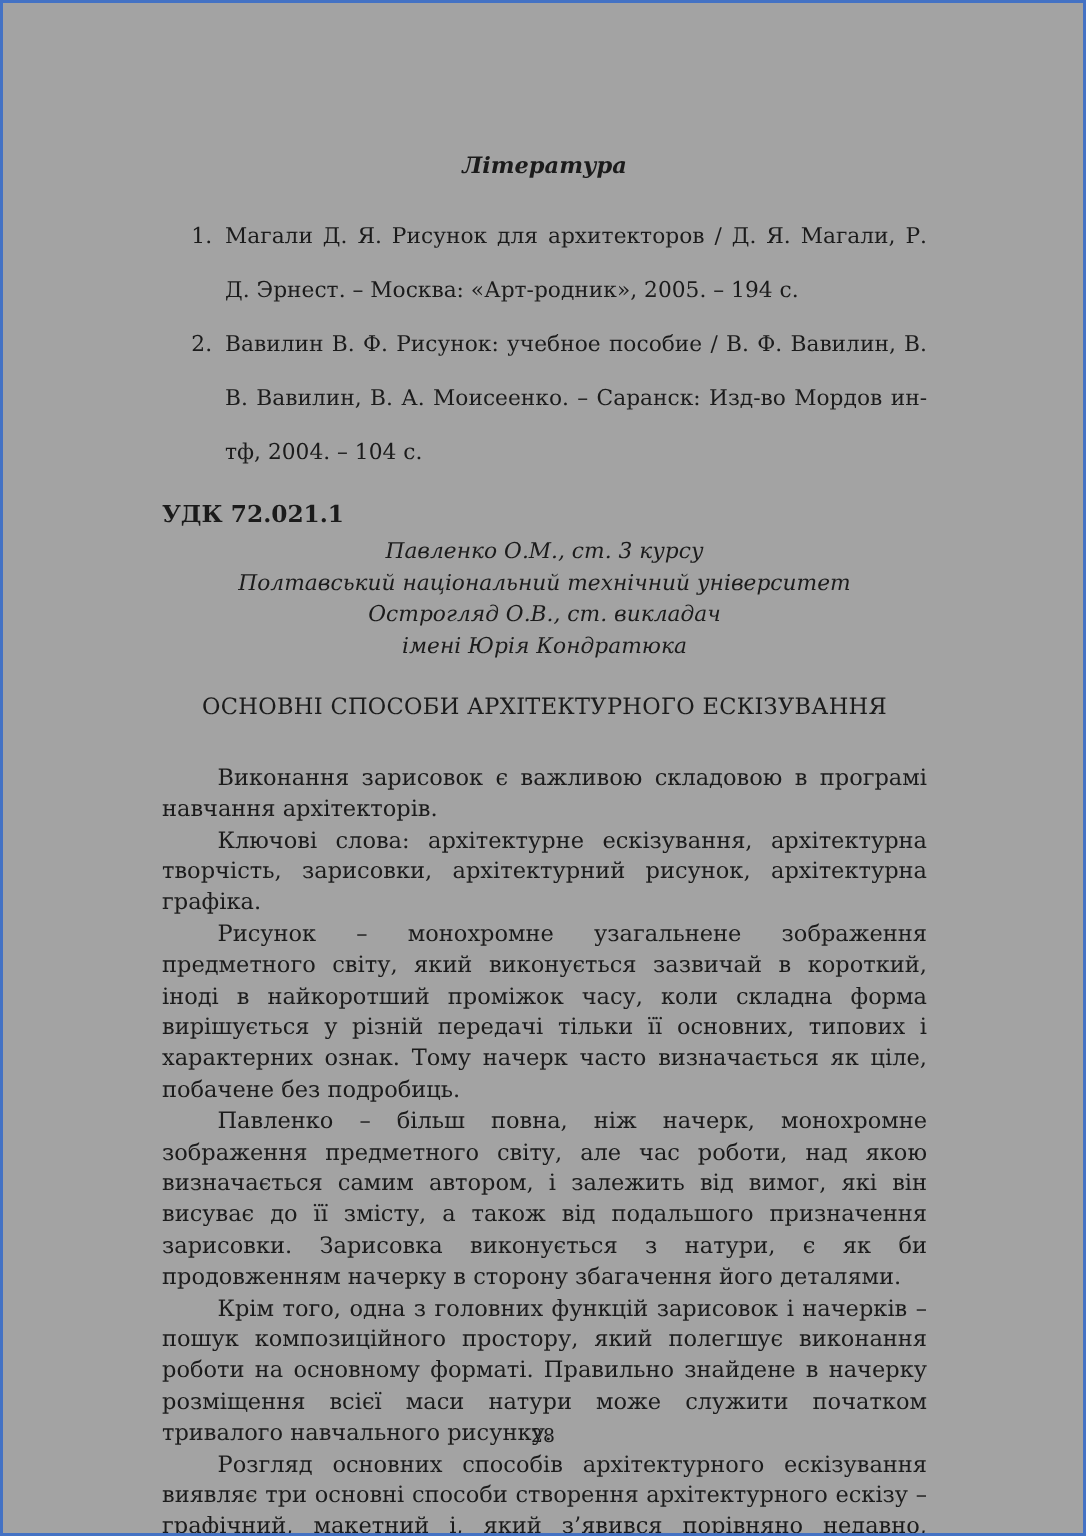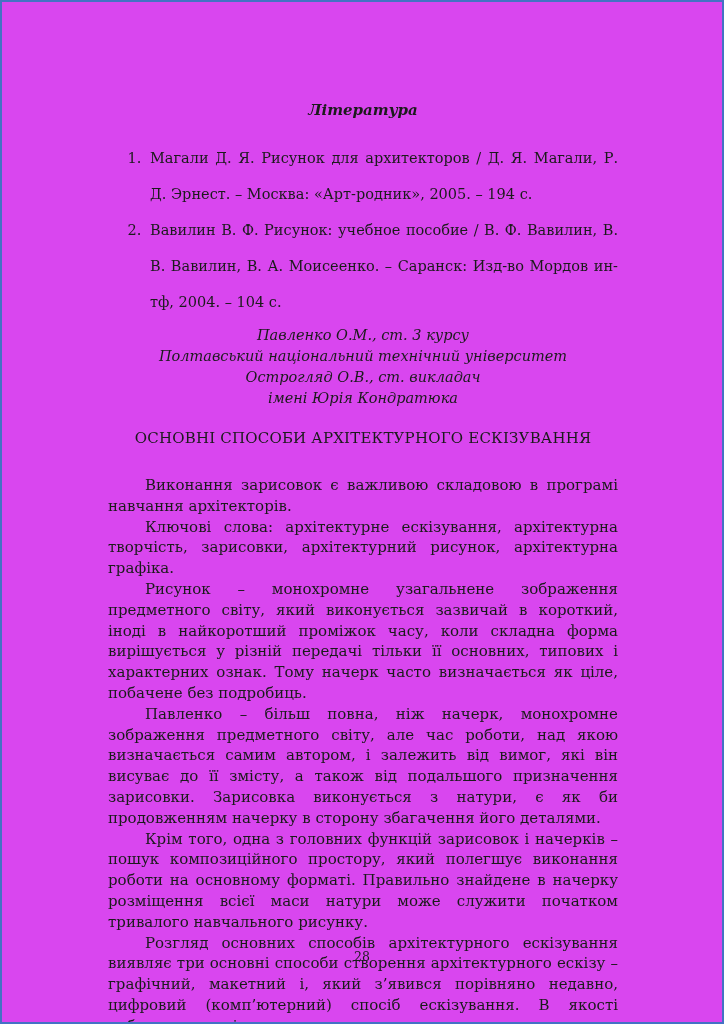--- a/index.html
+++ b/index.html
@@ -1,20 +1,20 @@
 <!DOCTYPE html>
 <html><head>
 <meta charset="utf-8">
 <style>
   * { box-sizing: border-box; }
   html, body { margin: 0; padding: 0; background: #ffffff; }
   .page {
     width: 724px;
     height: 1024px;
-    background: #d946ef;
+    background: #a3a3a3;
     border: 2px solid #4472c4;
     padding: 98px 104px 0 106px;
     position: relative;
     overflow: hidden;
     font-family: "DejaVu Serif", "Liberation Serif", serif;
     color: #1b1b1b;
   }
   .lit-heading {
     text-align: center;
     font-weight: 700;
@@ -74,20 +74,21 @@
 
 <div class="page" style="border-color: rgb(68, 114, 196); color: rgb(27, 27, 27);">
 
   <div class="lit-heading">Література</div>
 
   <ol class="lit-list">
     <li>Магали Д. Я. Рисунок для архитекторов / Д. Я. Магали, Р. Д. Эрнест. – Москва: «Арт-родник», 2005. – 194 с.</li>
     <li>Вавилин В. Ф. Рисунок: учебное пособие / В. Ф. Вавилин, В. В. Вавилин, В. А. Моисеенко. – Саранск: Изд-во Мордов ин-тф, 2004. – 104 с.</li>
   </ol>
 
+  <div class="udc">УДК 72.021.1</div>
 
   <div class="authors">
     <div>Павленко О.М., ст. 3 курсу</div>
     <div>Полтавський національний технічний університет</div>
     <div>Острогляд О.В., ст. викладач</div>
     <div>імені Юрія Кондратюка</div>
   </div>
 
   <h1 class="title">ОСНОВНІ СПОСОБИ АРХІТЕКТУРНОГО ЕСКІЗУВАННЯ</h1>
 

